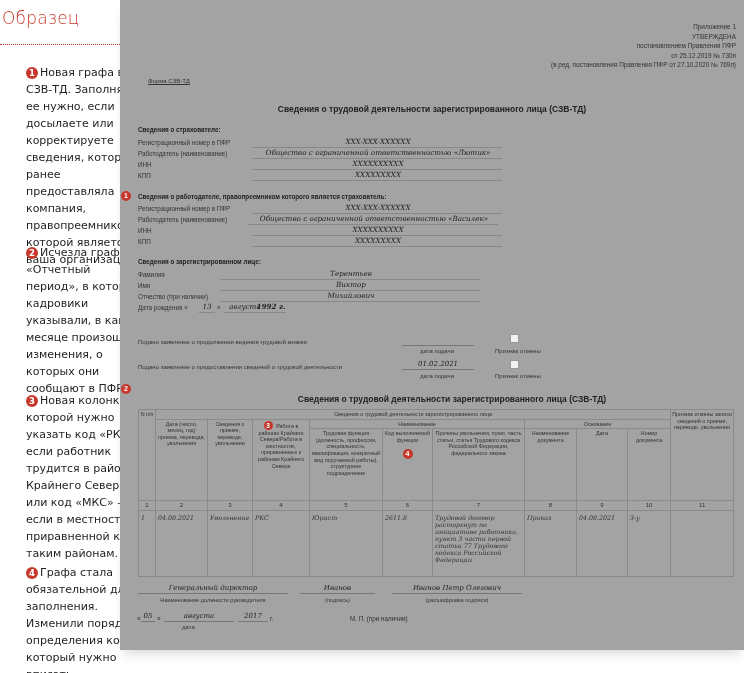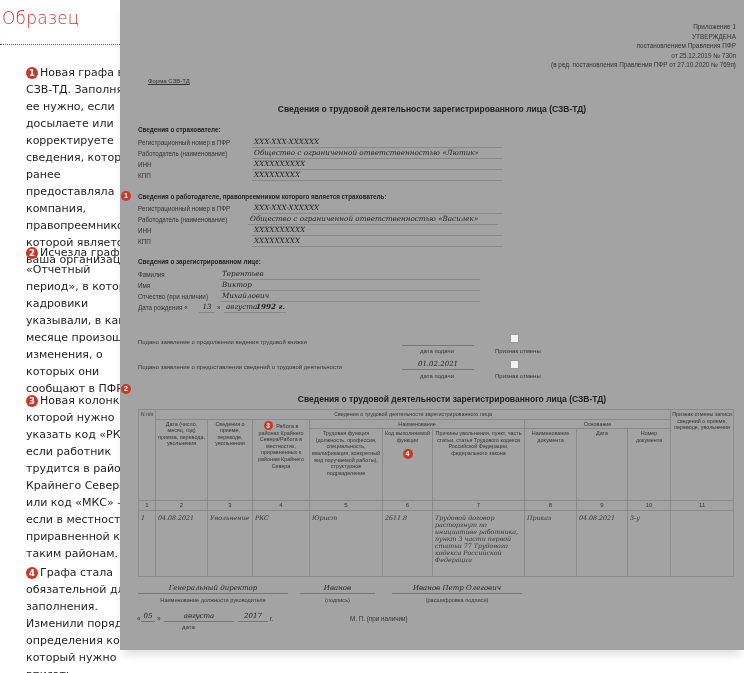--- a/index.html
+++ b/index.html
@@ -9,21 +9,21 @@
   
   .sidebar { position: absolute; left: 0; top: 0; width: 120px; }
   .side-title { position: absolute; left: 2px; top: 8px; font-size: 17px; color: #c8372b; font-family: "DejaVu Sans", sans-serif; font-weight: 300; letter-spacing: 0.2px; }
   .side-rule { position: absolute; left: 0; top: 44px; width: 120px; border-top: 1px dotted #c8372b; }
   .note { position: absolute; left: 2px; width: 118px; font-size: 11px; line-height: 17px; color: #1f1f1f; font-family: "DejaVu Sans", sans-serif; margin-left: 24px; }
   .badge { display: inline-block; width: 12px; height: 12px; border-radius: 50%; background: #c8372b; color: #fff; font-size: 8.5px; font-weight: bold; line-height: 12px; text-align: center; vertical-align: 0px; font-family: "DejaVu Sans", sans-serif; margin-right: 2px; }
 
   
   .doc { position: absolute; left: 120px; top: 0; width: 624px; height: 650px; background: #a3a3a3; box-shadow: 0 8px 10px -4px rgba(0,0,0,0.15); }
   .doc * { font-family: "Liberation Sans", sans-serif; }
-  .hw { font-family: "DejaVu Serif", serif !important; font-style: italic; color: #222; }
+  .hw { font-family: "DejaVu Serif", serif !important; font-style: italic; color: #222; text-align: center; }
 
   .approval { position: absolute; right: 8px; top: 22px; text-align: right; font-size: 6.4px; line-height: 9.5px; color: #333; }
   .form-name { position: absolute; left: 28px; top: 78px; font-size: 6px; color: #333; text-decoration: underline; }
   .doc-title { position: absolute; left: 0; width: 624px; text-align: center; font-size: 8.5px; font-weight: bold; color: #222; }
   .sec-head { position: absolute; left: 18px; font-size: 6.3px; font-weight: bold; color: #222; }
 
   .field-row { position: absolute; left: 18px; height: 11px; font-size: 6.3px; color: #333; }
   .field-row .lbl { position: absolute; left: 0; top: 1px; white-space: nowrap; }
   .field-row .val { position: absolute; top: -1px; height: 11px; border-bottom: 1px solid #888; font-size: 7.2px; white-space: nowrap; padding-left: 2px; }
 

